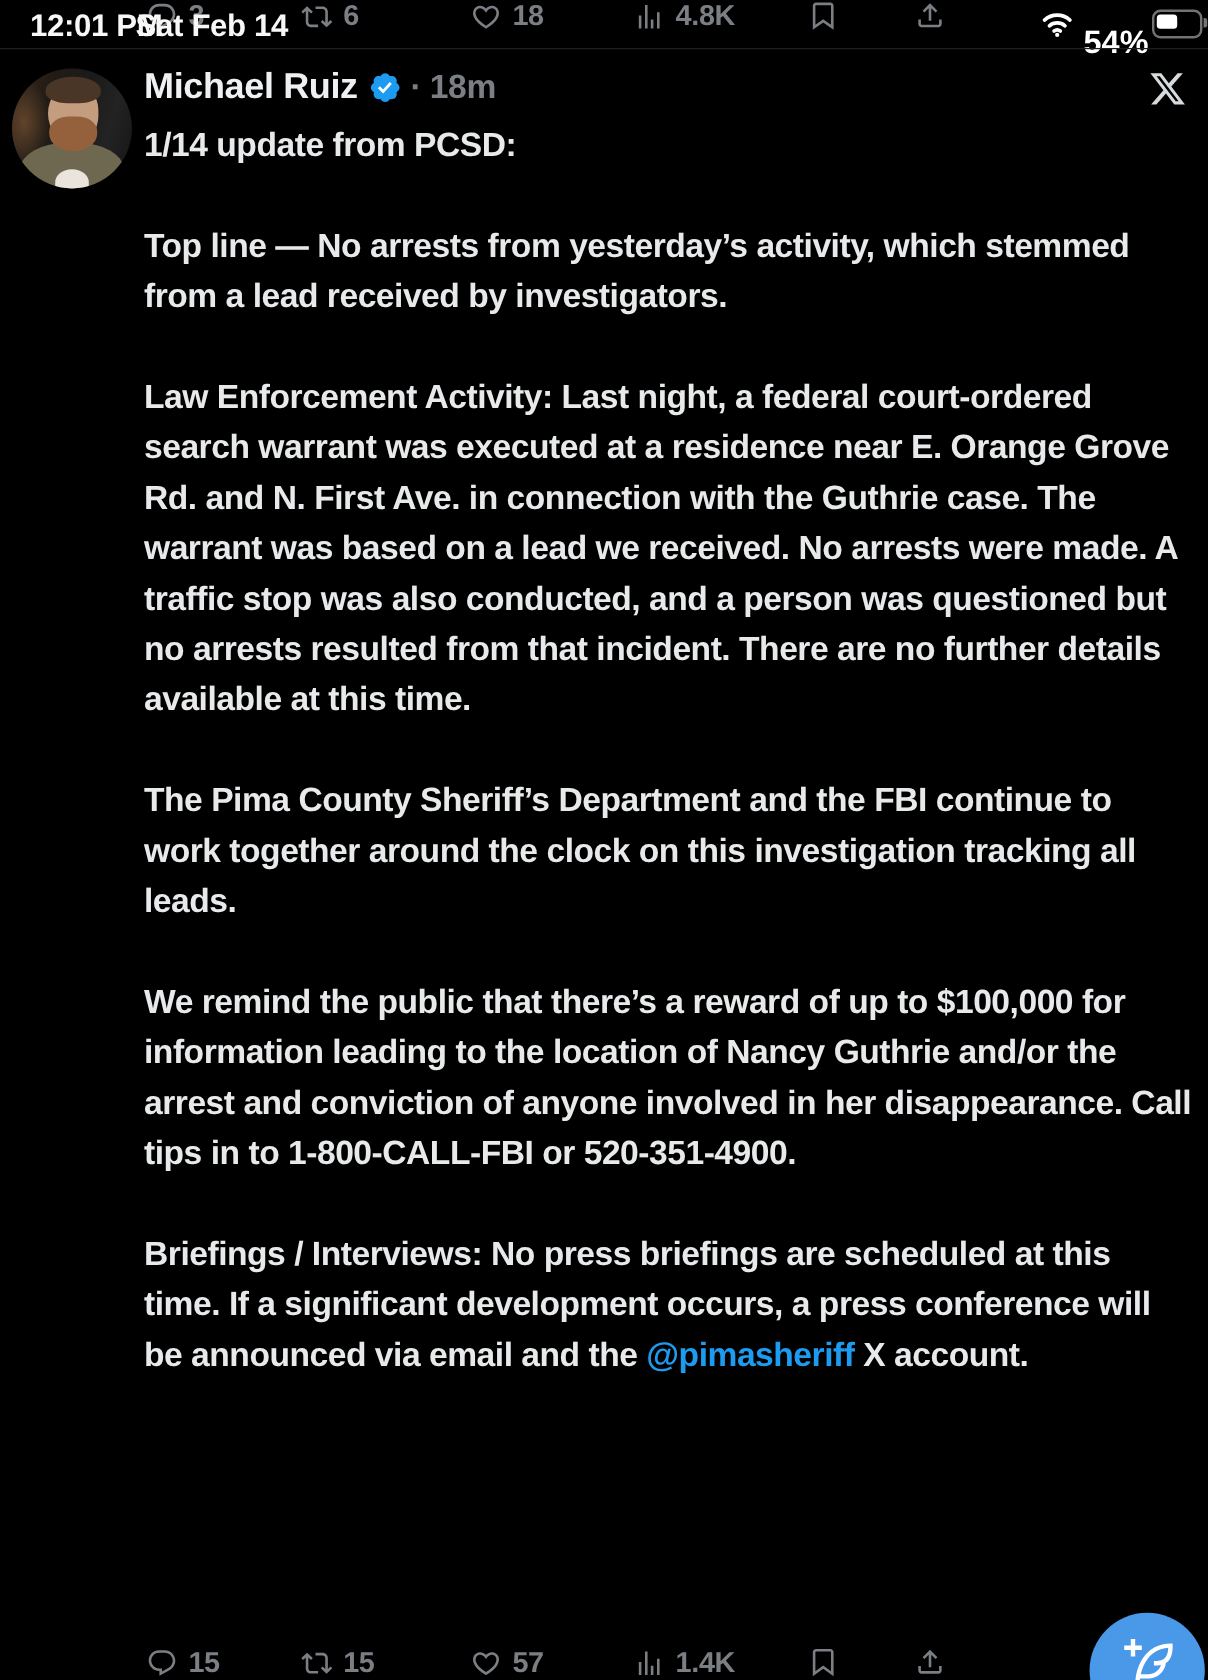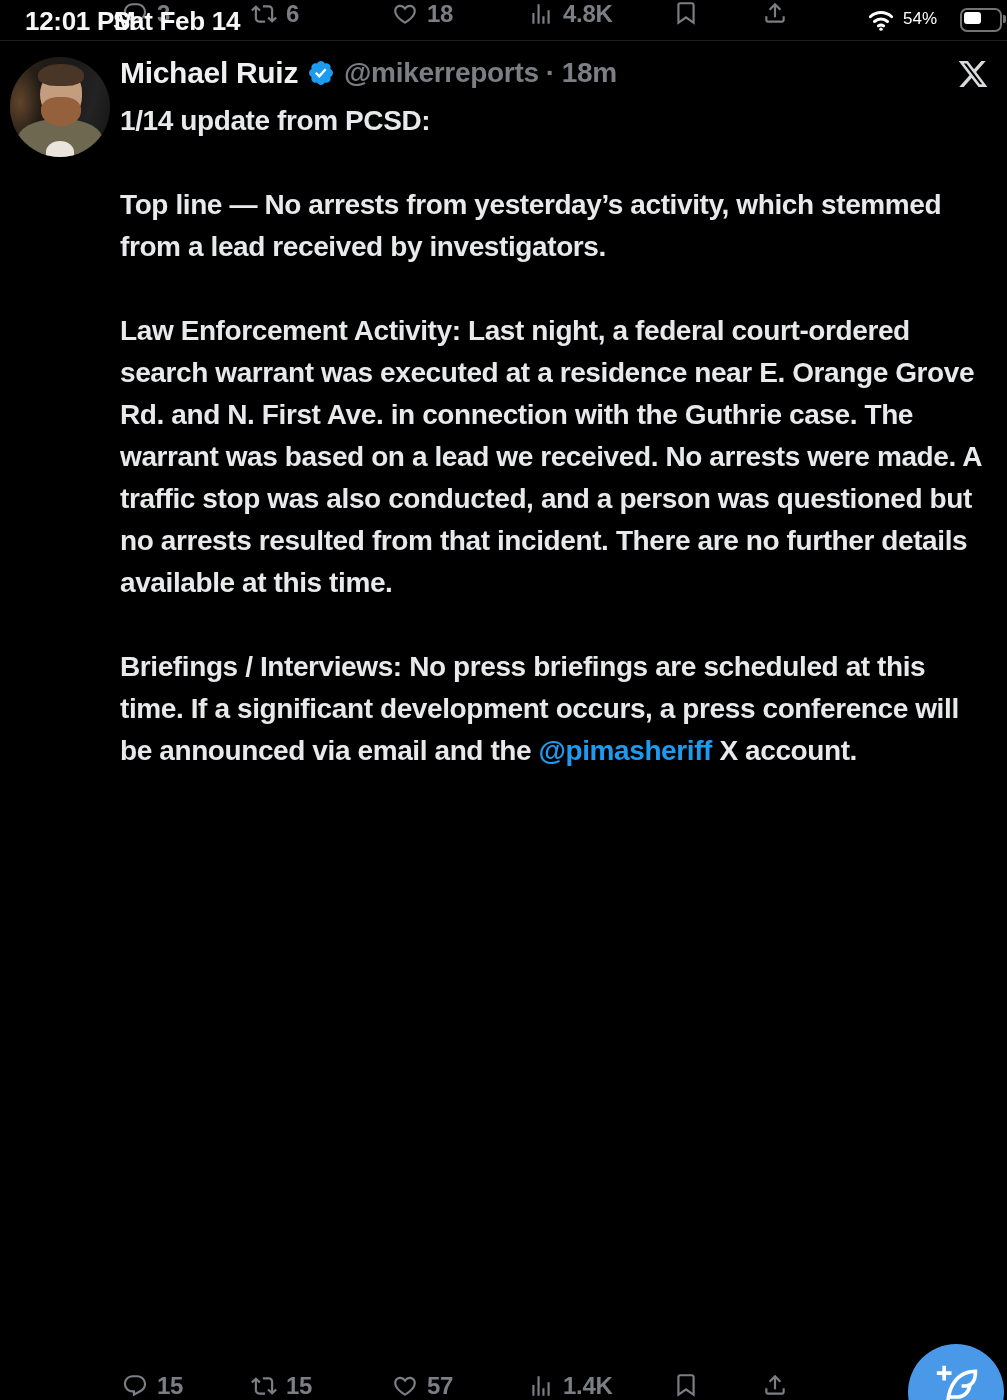--- a/index.html
+++ b/index.html
@@ -4,21 +4,21 @@
 <style>
   html,body{margin:0;padding:0;background:#000;}
   .screen{
     position:relative;width:1007px;height:1400px;background:#000;overflow:hidden;
     font-family:"Liberation Sans", sans-serif;
   }
   
   .sb-time{position:absolute;left:25px;top:6px;font-size:26px;font-weight:700;color:#f7f7f7;letter-spacing:-0.3px;}
   .sb-date{position:absolute;left:113px;top:6px;font-size:26px;font-weight:700;color:#f7f7f7;letter-spacing:-0.3px;}
   .sb-wifi{position:absolute;left:866px;top:5px;}
-  .sb-batt-label{position:absolute;left:903px;top:9px;font-size:17px;font-weight:400;color:#fff;}
+  .sb-batt-label{position:absolute;left:903px;top:20px;font-size:27px;font-weight:700;color:#fff;}
   .sb-batt{position:absolute;left:960px;top:8px;width:38px;height:20px;border:2px solid rgba(255,255,255,.45);border-radius:7px;}
   .sb-batt-fill{position:absolute;left:2px;top:2px;width:17px;height:12px;background:#fff;border-radius:3px;}
   .sb-batt-nub{position:absolute;right:-6px;top:5px;width:3px;height:8px;background:rgba(255,255,255,.45);border-radius:0 2px 2px 0;}
   .hairline{position:absolute;left:0;right:0;top:40px;height:1px;background:#1d2023;}
   
   .eng{position:absolute;display:flex;align-items:center;gap:9px;color:#7b7f84;}
   .eng svg{display:block;}
   .eng .cnt{font-size:24px;font-weight:700;color:#7b7f84;letter-spacing:-0.3px;}
   .row-top .eng{top:0px;}
   .row-bottom .eng{top:1372px;}
@@ -114,34 +114,35 @@
     <div class="av-hair"></div>
     <div class="av-beard"></div>
   </div>
 
   <div class="head-row">
     <span class="author">Michael Ruiz</span>
     <svg viewBox="0 0 24 24" width="28" height="28">
         <path fill="#1d9bf0" d="M22.25 12c0-1.43-.88-2.67-2.19-3.34.46-1.39.2-2.9-.81-3.91s-2.52-1.27-3.91-.81c-.66-1.31-1.91-2.19-3.34-2.19s-2.67.88-3.33 2.19c-1.4-.46-2.91-.2-3.92.81s-1.26 2.52-.8 3.91c-1.31.67-2.2 1.91-2.2 3.34s.89 2.67 2.2 3.34c-.46 1.39-.21 2.9.8 3.91s2.52 1.26 3.91.81c.67 1.31 1.91 2.19 3.34 2.19s2.68-.88 3.34-2.19c1.39.45 2.9.2 3.91-.81s1.27-2.52.81-3.91c1.31-.67 2.19-1.91 2.19-3.34z"></path>
         <path fill="#fff" d="M10.54 16.2L6.8 12.46l1.41-1.42 2.26 2.26 4.8-5.23 1.47 1.36-6.2 6.77z"></path>
       </svg>
-    <span class="handle">@mikerreports</span>
     <span class="dot">·</span>
     <span class="tstamp">18m</span>
   </div>
   <span class="xlogo">
     <svg viewBox="0 0 24 24" width="32" height="32" fill="#d7dadc">
         <path d="M18.244 2.25h3.308l-7.227 8.26 8.502 11.24H16.17l-5.214-6.817L4.99 21.75H1.68l7.73-8.835L1.254 2.25H8.08l4.713 6.231 5.451-6.231zm-1.161 17.52h1.833L7.084 4.126H5.117l11.966 15.644z"></path>
       </svg>
   </span>
 
   <div class="tweet-body">
       <p class="tweet-p"><span>1/14 update from PCSD:</span></p>
       <p class="tweet-p"><span>Top line — No arrests from yesterday’s activity, which stemmed from a lead received by investigators.</span></p>
       <p class="tweet-p"><span>Law Enforcement Activity: Last night, a federal court-ordered search warrant was executed at a residence near E. Orange Grove Rd. and N. First Ave. in connection with the Guthrie case. The warrant was based on a lead we received. No arrests were made. A traffic stop was also conducted, and a person was questioned but no arrests resulted from that incident. There are no further details available at this time.</span></p>
+      <p class="tweet-p"><span>The Pima County Sheriff’s Department and the FBI continue to work together around the clock on this investigation tracking all leads.</span></p>
+      <p class="tweet-p"><span>We remind the public that there’s a reward of up to $100,000 for information leading to the location of Nancy Guthrie and/or the arrest and conviction of anyone involved in her disappearance. Call tips in to 1-800-CALL-FBI or 520-351-4900.</span></p>
       <p class="tweet-p"><span>Briefings / Interviews: No press briefings are scheduled at this time. If a significant development occurs, a press conference will be announced via email and the </span><span class="mention">@pimasheriff</span><span> X account.</span></p>
     </div>
 
   <div class="row-bottom">
     <div class="eng px-reply">
       <svg viewBox="0 0 24 24" width="26" height="26" fill="currentColor">
           <path d="M1.751 10c0-4.42 3.584-8 8.005-8h4.366c4.49 0 8.129 3.64 8.129 8.13 0 2.96-1.607 5.68-4.196 7.11l-8.054 4.46v-3.69h-.067c-4.49.1-8.183-3.51-8.183-8.01zm8.005-6c-3.317 0-6.005 2.69-6.005 6 0 3.37 2.77 6.08 6.138 6.01l.351-.01h1.761v2.3l5.087-2.81c1.951-1.08 3.163-3.13 3.163-5.36 0-3.39-2.744-6.13-6.129-6.13H9.756z"></path>
         </svg>
       <span class="cnt">15</span>
     </div>

